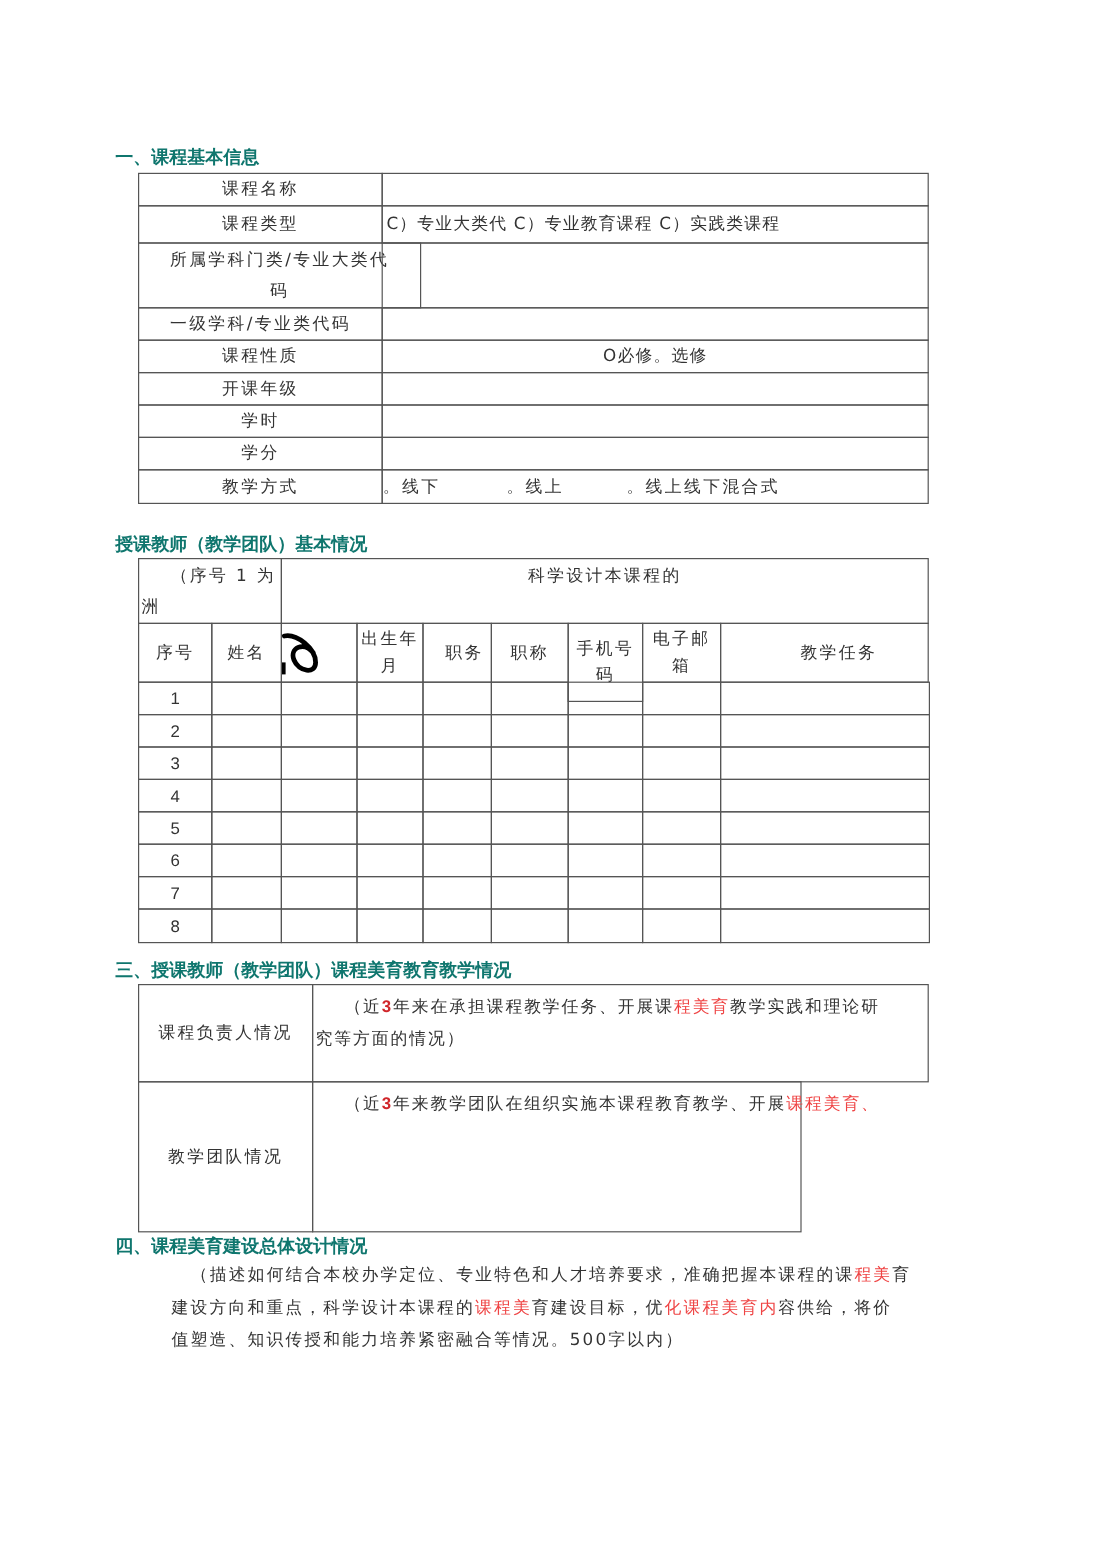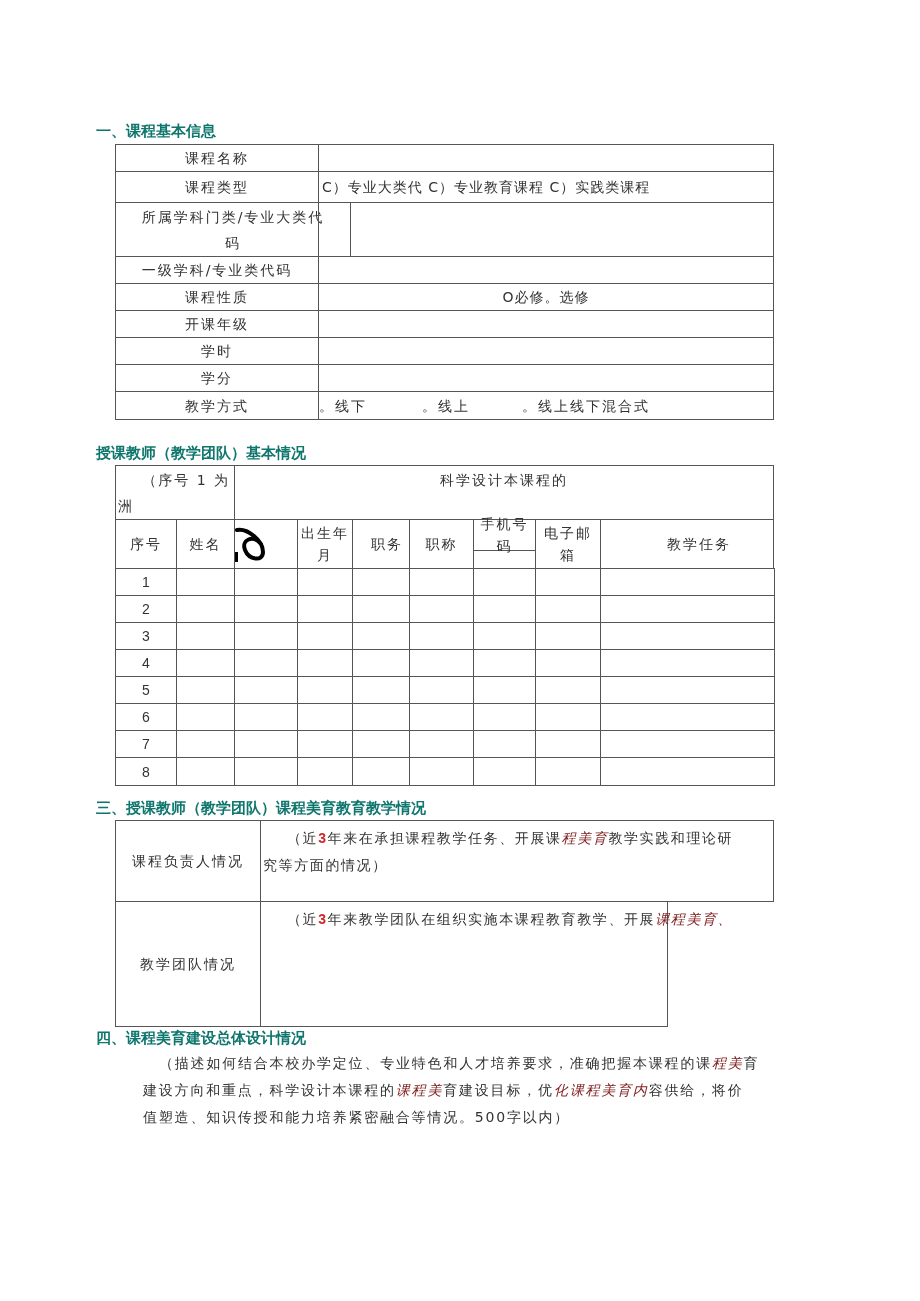--- a/index.html
+++ b/index.html
@@ -6,21 +6,21 @@
   body { width: 920px; height: 1301px; position: relative; overflow: hidden;
          font-family: "DejaVu Sans", "Liberation Sans", sans-serif; color: #222; }
   .heading { position: absolute; font-size: 15px; font-weight: bold; color: #0f766e; letter-spacing: 0px; white-space: nowrap; }
   .cell { position: absolute; border: 1px solid #555; box-sizing: border-box; font-size: 14px;
           color: #333; letter-spacing: 2px; display: flex; align-items: center; justify-content: center;
           text-align: center; line-height: 22px; }
   .cell.left { justify-content: flex-start; text-align: left; padding-left: 3px; }
   .lbl { white-space: nowrap; }
   .num { font-family: "Liberation Sans", sans-serif; letter-spacing: 0; }
   .red-strong { color: #d0262a; font-weight: bold; font-family: "Liberation Sans", sans-serif; }
-  .red-soft { color: #7f1d1d; font-style: italic; }
+  .red-soft { color: #ef4444; }
   .para { position: absolute; font-size: 14px; letter-spacing: 2px; color: #333; line-height: 27px; white-space: nowrap; }
 </style>
 </head>
 <body>
 
 <div class="heading" style="left:96px; top:122px;">一、课程基本信息</div>
 
 <div>
 
   <div class="cell" style="left:115px; top:144px; width:204px; height:28px;">
@@ -105,21 +105,21 @@
   <div class="cell" style="left:297px; top:519px; width:56px; height:50px; flex-direction:column; line-height:22px;">
     <span class="lbl">出生年</span>
     <span class="lbl">月</span>
   </div>
   <div class="cell" style="left:352px; top:519px; width:58px; height:50px; justify-content:flex-start; padding-left:18px;">
       <span class="lbl">职务</span>
     </div>
   <div class="cell" style="left:409px; top:519px; width:65px; height:50px;">
       <span class="lbl">职称</span>
     </div>
-  <div class="cell" style="left:473px; top:519px; width:63px; height:32px; flex-direction:column; line-height:22px;">
+  <div class="cell" style="left:473px; top:519px; width:63px; height:66px; flex-direction:column; line-height:22px;">
     <span class="lbl">手机号</span>
     <span class="lbl">码</span>
   </div>
   <div class="cell" style="left:535px; top:519px; width:66px; height:50px; flex-direction:column; line-height:22px;">
     <span class="lbl">电子邮</span>
     <span class="lbl">箱</span>
   </div>
   <div class="cell" style="left:600px; top:519px; width:174px; height:50px;padding-left:24px;">
       <span class="lbl">教学任务</span>
     </div>

